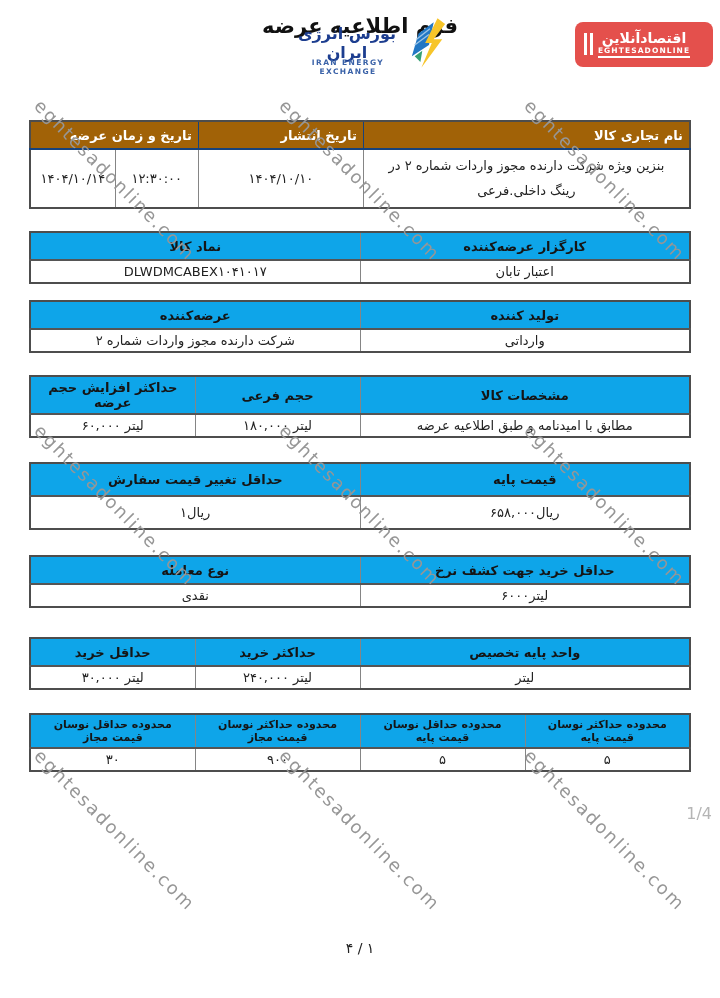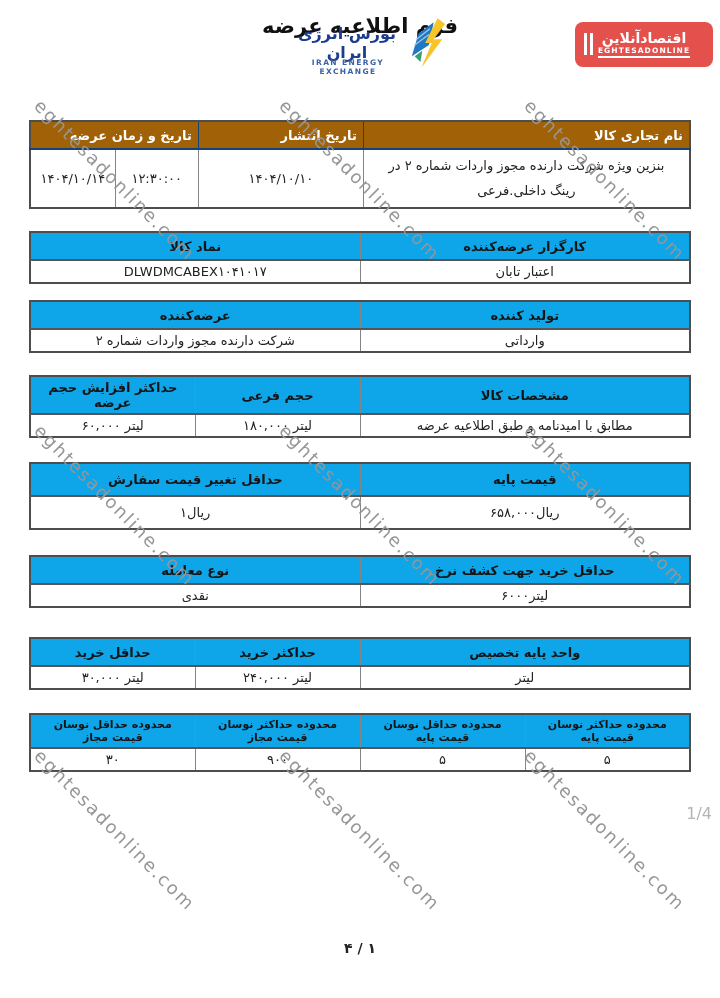--- a/index.html
+++ b/index.html
@@ -47,21 +47,21 @@
   #t5 th, #t5 td { height:33px; }
   #t8 th { font-size:11px; padding:3px 14px; }
 
   
   .wm { position:absolute; font-size:18px; letter-spacing:2px; color:#969696;
         transform:rotate(45deg); transform-origin:0 0; white-space:nowrap;
         pointer-events:none; z-index:4; }
 
   
   .page-footer { position:absolute; left:0; top:940px; width:720px; text-align:center;
-                 font-size:14px; font-weight:bold; direction:ltr; color:#222; }
+                 font-size:14px; font-weight:normal; direction:ltr; color:#222; }
   .viewer-page-indicator { position:absolute; right:8px; top:804px; font-size:16px;
                            color:#b5b5b5; direction:ltr; }
 </style>
 </head>
 <body>
 
 <div class="page">
 
   <div class="masthead">
     <div class="iee-logo">

